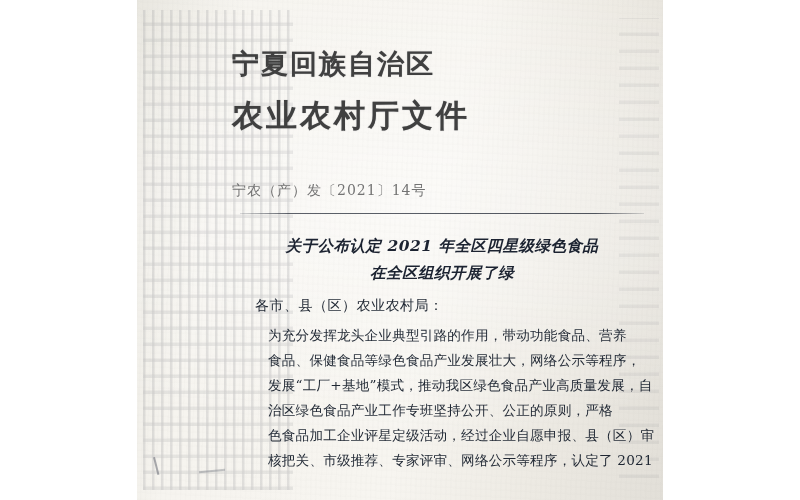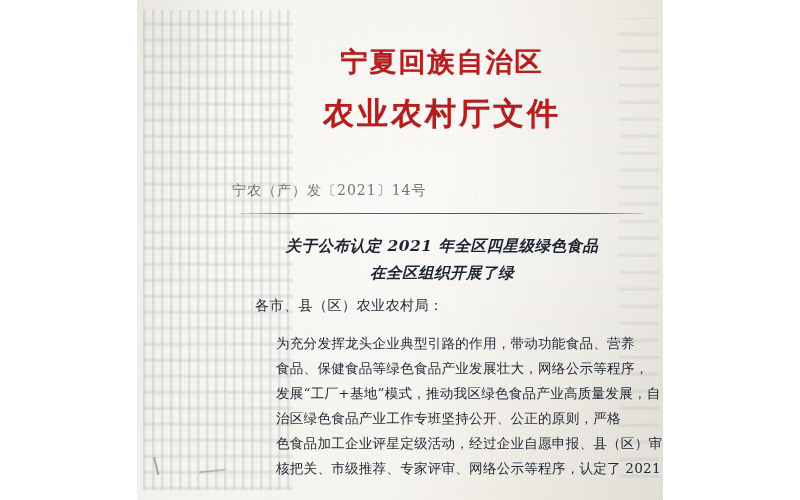--- a/index.html
+++ b/index.html
@@ -83,24 +83,23 @@
     position: absolute;
     left: 95px;
     top: 0;
     width: 420px;
     height: 500px;
     color: #1e2430;
   }
 
   .title-line-1,
   .title-line-2 {
-    text-align: center;
-    font-family: Liberation Mono, monospace;
+    font-family: Liberation Sans, sans-serif;
     font-weight: bold;
-    color: #b91c1c;
+    color: #404040;
     letter-spacing: 2px;
     white-space: nowrap;
   }
 
   .title-line-1 {
     position: absolute;
     left: 0;
     top: 48px;
     width: 420px;
     font-size: 27px;
@@ -174,21 +173,21 @@
     top: 323px;
     width: 404px;
     font-family: "DejaVu Serif", serif;
     font-size: 13.6px;
     line-height: 25px;
     color: #1f2733;
     letter-spacing: .2px;
   }
 
   .body p {
-    margin: 8px;
+    margin: 0;
     text-indent: 28px;
     text-align: justify;
     text-justify: inter-character;
     white-space: nowrap;
   }
 
   .body .ln {
     display: block;
     white-space: nowrap;
   }

